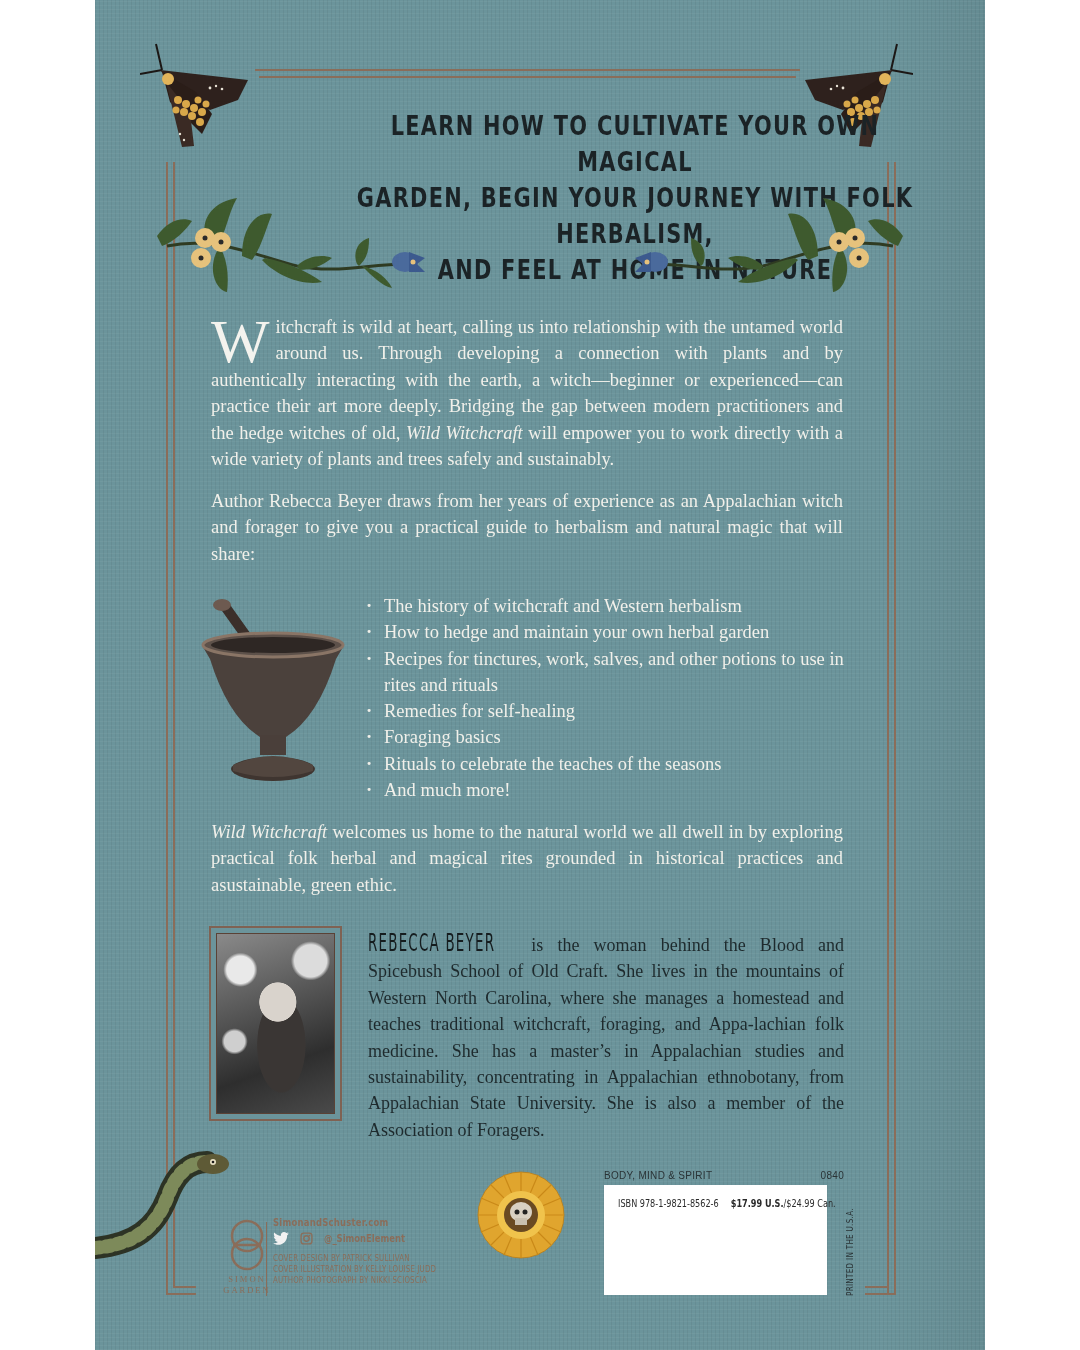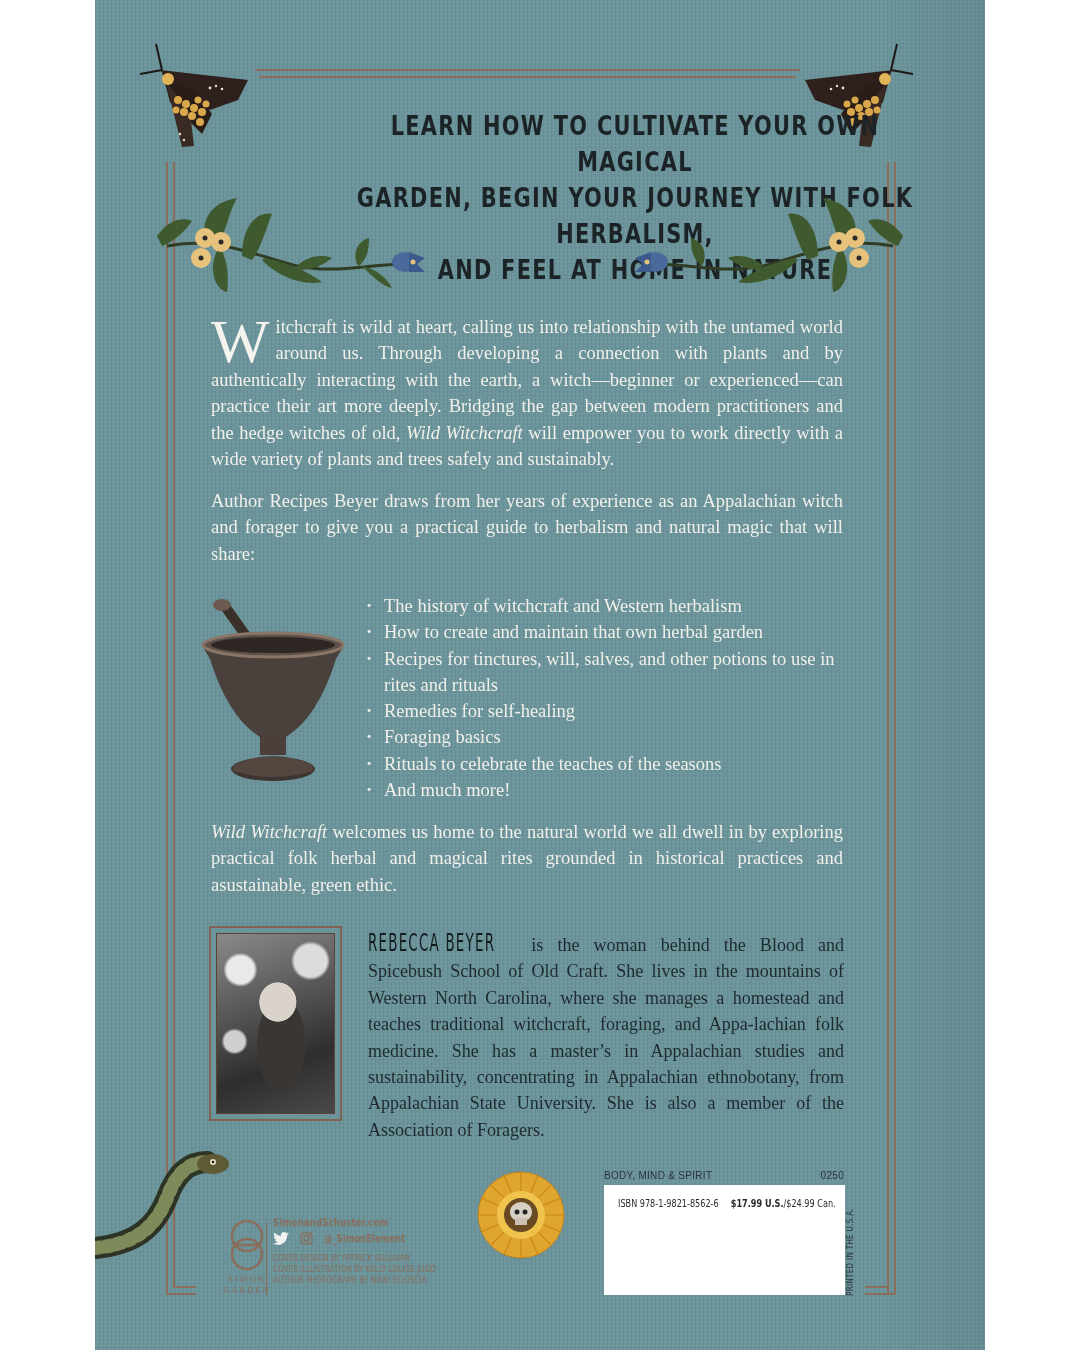--- a/index.html
+++ b/index.html
@@ -84,21 +84,21 @@
   .credits { margin-top: 7px; font-size: 9.5px; line-height: 11px; letter-spacing: 0.2px; transform: scaleX(0.82); transform-origin: left; white-space: nowrap; }
 
   .sunflower { position: absolute; left: 476px; top: 1170px; width: 90px; height: 90px; }
 
   .category-line {
     position: absolute; left: 604px; top: 1170px; width: 240px; display: flex; justify-content: space-between;
     font-family: Liberation Sans, sans-serif; font-size: 10px; color: #2a3336;
     letter-spacing: 0.3px;
   }
   .barcode-box {
-    position: absolute; left: 604px; top: 1185px; width: 241px; height: 110px; background: #ffffff;
+    position: absolute; left: 604px; top: 1185px; width: 223px; height: 110px; background: #ffffff;
   }
   .isbn-line {
     position: absolute; left: 14px; top: 12px; font-family: "DejaVu Sans Condensed", "DejaVu Sans", sans-serif;
     font-size: 10.5px; color: #2a2a2a; white-space: nowrap; transform: scaleX(0.86); transform-origin: left;
   }
   .isbn-line b { margin-left: 14px; }
   .printed {
     position: absolute; left: 846px; top: 1296px; transform: rotate(-90deg); transform-origin: left top;
     font-family: "DejaVu Sans Condensed", "DejaVu Sans", sans-serif; font-size: 8px; color: #2a3336; letter-spacing: 0.3px; white-space: nowrap;
   }
@@ -233,37 +233,37 @@
       </g>
     <ellipse cx="258" cy="66" rx="13" ry="10" fill="#4a6a9c"></ellipse>
     <path d="M262 56 L278 62 L270 68 L278 76 L262 76 Z" fill="#3c5a8e"></path>
     <circle cx="266" cy="66" r="2.5" fill="#e6c27c"></circle>
   </svg>
 
   <p class="body-text" style="left:116px; top:314px;">
     <span class="dropcap">W</span><span>itchcraft is wild at heart, calling us into relationship with the untamed world around us. Through developing a connection with plants and by authentically interacting with the earth, a witch—beginner or experienced—can practice their art more deeply. Bridging the gap between modern practitioners and the hedge witches of old, </span><span class="it">Wild Witchcraft</span><span> will empower you to work directly with a wide variety of plants and trees safely and sustainably.</span>
   </p>
 
-  <p class="body-text" style="left:116px; top:488px;">Author Recipes Beyer draws from her years of experience as an Appalachian witch and forager to give you a practical guide to herbalism and natural magic that will share:</p>
+  <p class="body-text" style="left:116px; top:488px;">Author Rebecca Beyer draws from her years of experience as an Appalachian witch and forager to give you a practical guide to herbalism and natural magic that will share:</p>
 
   <svg class="mortar" style="left:103px;" viewBox="0 0 150 190">
     <path d="M26 8 L56 50" stroke="#3b2f2a" stroke-width="10" stroke-linecap="round"></path>
     <ellipse cx="24" cy="8" rx="9" ry="6" fill="#6d5a50"></ellipse>
     <path d="M5 50 Q75 28 145 50 L138 62 Q120 120 88 140 L62 140 Q30 120 12 62 Z" fill="#4b413c"></path>
     <ellipse cx="75" cy="48" rx="70" ry="12" fill="#5d514a" stroke="#8a7566" stroke-width="3"></ellipse>
     <ellipse cx="75" cy="48" rx="62" ry="8" fill="#2e2724"></ellipse>
     <rect x="62" y="138" width="26" height="20" fill="#4a3f3a"></rect>
     <ellipse cx="75" cy="172" rx="42" ry="12" fill="#3f3530"></ellipse>
     <path d="M35 168 Q75 150 115 168 L115 174 Q75 186 35 174 Z" fill="#52463f"></path>
   </svg>
 
   <ul class="bullets" style="left:271px;">
     <li>The history of witchcraft and Western herbalism</li>
-    <li>How to create and maintain that own herbal garden</li>
-    <li>Recipes for tinctures, will, salves, and other potions to use in rites and rituals</li>
+    <li>How to hedge and maintain your own herbal garden</li>
+    <li>Recipes for tinctures, work, salves, and other potions to use in rites and rituals</li>
     <li>Remedies for self-healing</li>
     <li>Foraging basics</li>
     <li>Rituals to celebrate the teaches of the seasons</li>
     <li>And much more!</li>
   </ul>
 
   <p class="body-text" style="left:116px; top:819px;">
     <span class="it">Wild Witchcraft</span><span> welcomes us home to the natural world we all dwell in by exploring practical folk herbal and magical rites grounded in historical practices and asustainable, green ethic.</span>
   </p>
 
@@ -327,21 +327,21 @@
     <circle cx="45" cy="45" r="24" fill="#f0c34c"></circle>
     <circle cx="45" cy="45" r="17" fill="#6a4a22"></circle>
     <ellipse cx="45" cy="42" rx="11" ry="10" fill="#d8d0c2"></ellipse>
     <rect x="39" y="48" width="12" height="7" fill="#c9c0b0"></rect>
     <circle cx="41" cy="42" r="2.5" fill="#222"></circle>
       <circle cx="49" cy="42" r="2.5" fill="#222"></circle>
   </svg>
 
   <div class="category-line" style="left:509px;">
     <span>BODY, MIND &amp; SPIRIT</span>
-    <span>0250</span>
+    <span>0840</span>
   </div>
 
   <div class="barcode-box" style="left:509px;">
     <div class="isbn-line">
       <span>ISBN 978-1-9821-8562-6</span><b>$17.99 U.S.</b><span>/$24.99 Can.</span>
     </div>
   </div>
 
   <div class="printed" style="left:751px;">PRINTED IN THE U.S.A.</div>
 

